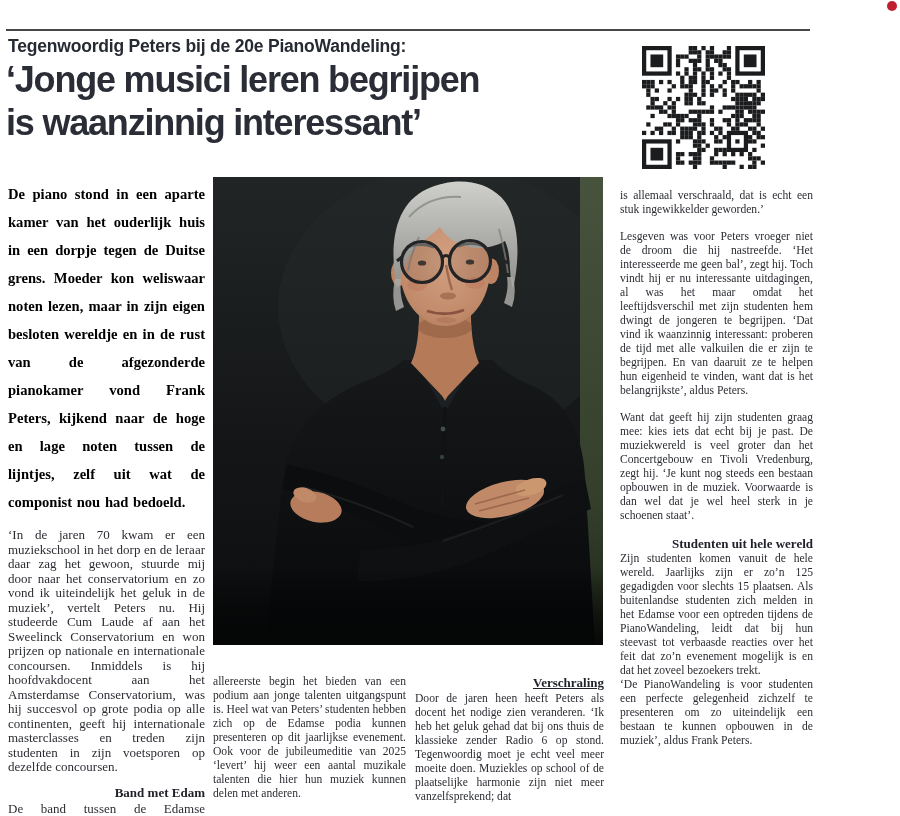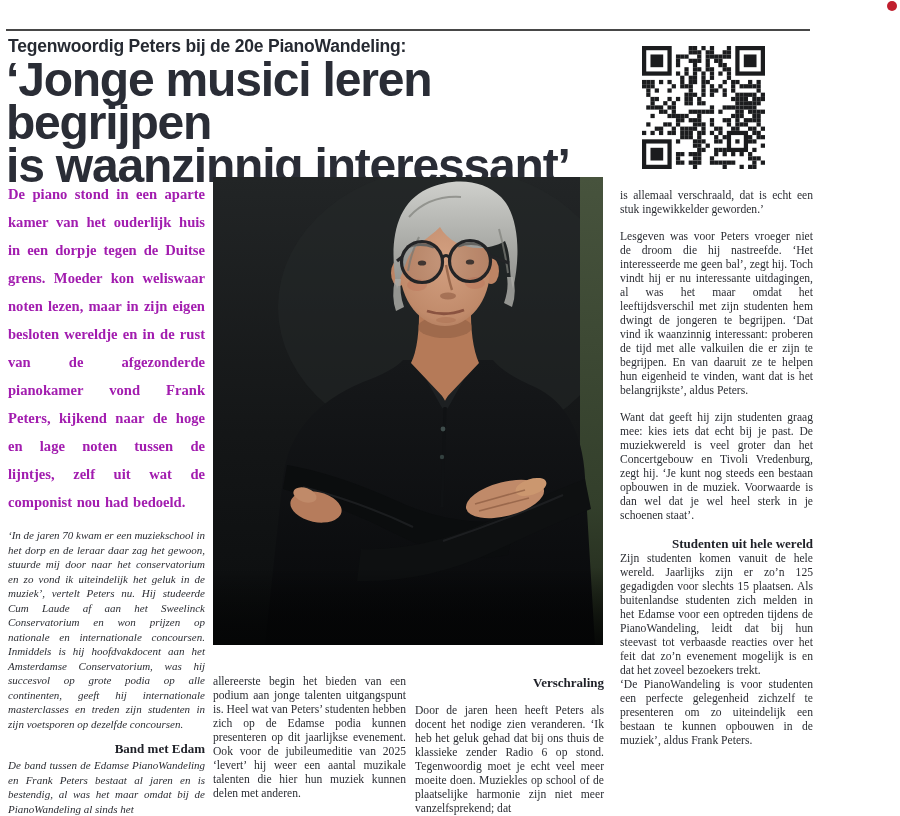--- a/index.html
+++ b/index.html
@@ -13,52 +13,52 @@
   #top-rule{left:6px;top:29px;width:804px;height:2px;}
   
   #kicker{
     left:8px;top:36px;width:620px;
     font-family:"Liberation Sans", sans-serif;font-weight:bold;
     font-size:17.5px;letter-spacing:-0.2px;color:#262a32;
   }
   #headline{
     left:6px;top:58px;width:630px;
     font-family:"Liberation Sans", sans-serif;font-weight:bold;
-    font-size:48px;line-height:43px;letter-spacing:-1.2px;color:#2a2d36;
+    font-size:36px;line-height:43px;letter-spacing:-1.2px;color:#2a2d36;
   }
   
   #qr{left:642px;top:46px;width:123px;height:123px;}
   
   #photo{left:213px;top:177px;width:390px;height:468px;background:#17191a;}
   #photo svg{display:block;}
   
   #caption{left:213px;top:651px;width:392px;display:flex;align-items:flex-start;gap:7px;}
   #caption .sq{width:13px;height:12px;background:#14161c;flex:0 0 auto;margin-top:1px;}
   #caption .cap-text{
     font-family:"Liberation Sans", sans-serif;font-weight:bold;
     font-size:11.8px;line-height:13px;color:#15171d;letter-spacing:-0.1px;
   }
   
   .col{text-align:justify;hyphens:none;}
   #col1{left:8px;top:180px;width:197px;}
   .intro{
-    font-weight:bold;font-size:14.6px;line-height:28px;color:#a21caf;
+    font-weight:bold;font-size:14.6px;line-height:28px;color:#000000;
     word-spacing:1px;
   }
-  .body-txt{font-size:11px;line-height:14.5px;color:#2b2d33;margin:0;font-style:italic;}
+  .body-txt{font-size:13px;line-height:14.5px;color:#2b2d33;margin:0;}
   .body-sm{font-size:11.6px;line-height:14px;color:#2b2d33;margin:0;}
   .sub-head{
     font-weight:bold;font-size:13px;color:#1f2128;margin:0;
     text-align:right;line-height:15px;
   }
   #col1 .p2{margin-top:12px;}
   #col1 .h{margin-top:10px;margin-bottom:2px;}
   #col2{left:213px;top:675px;width:193px;}
   #col3{left:415px;top:675px;width:189px;}
-  #col3 .h{margin-bottom:14px;}
+  #col3 .h{margin-bottom:2px;text-decoration:underline;}
   #col4{left:620px;top:189px;width:193px;}
   #col4 p{margin:0 0 13px 0;}
   #col4 .h{margin:0 0 1px 0;}
   #col4 .no-gap{margin-bottom:0;}
   #col4 .tight{margin-bottom:0;}
 </style>
 </head>
 <body>
 
 <div id="page">

